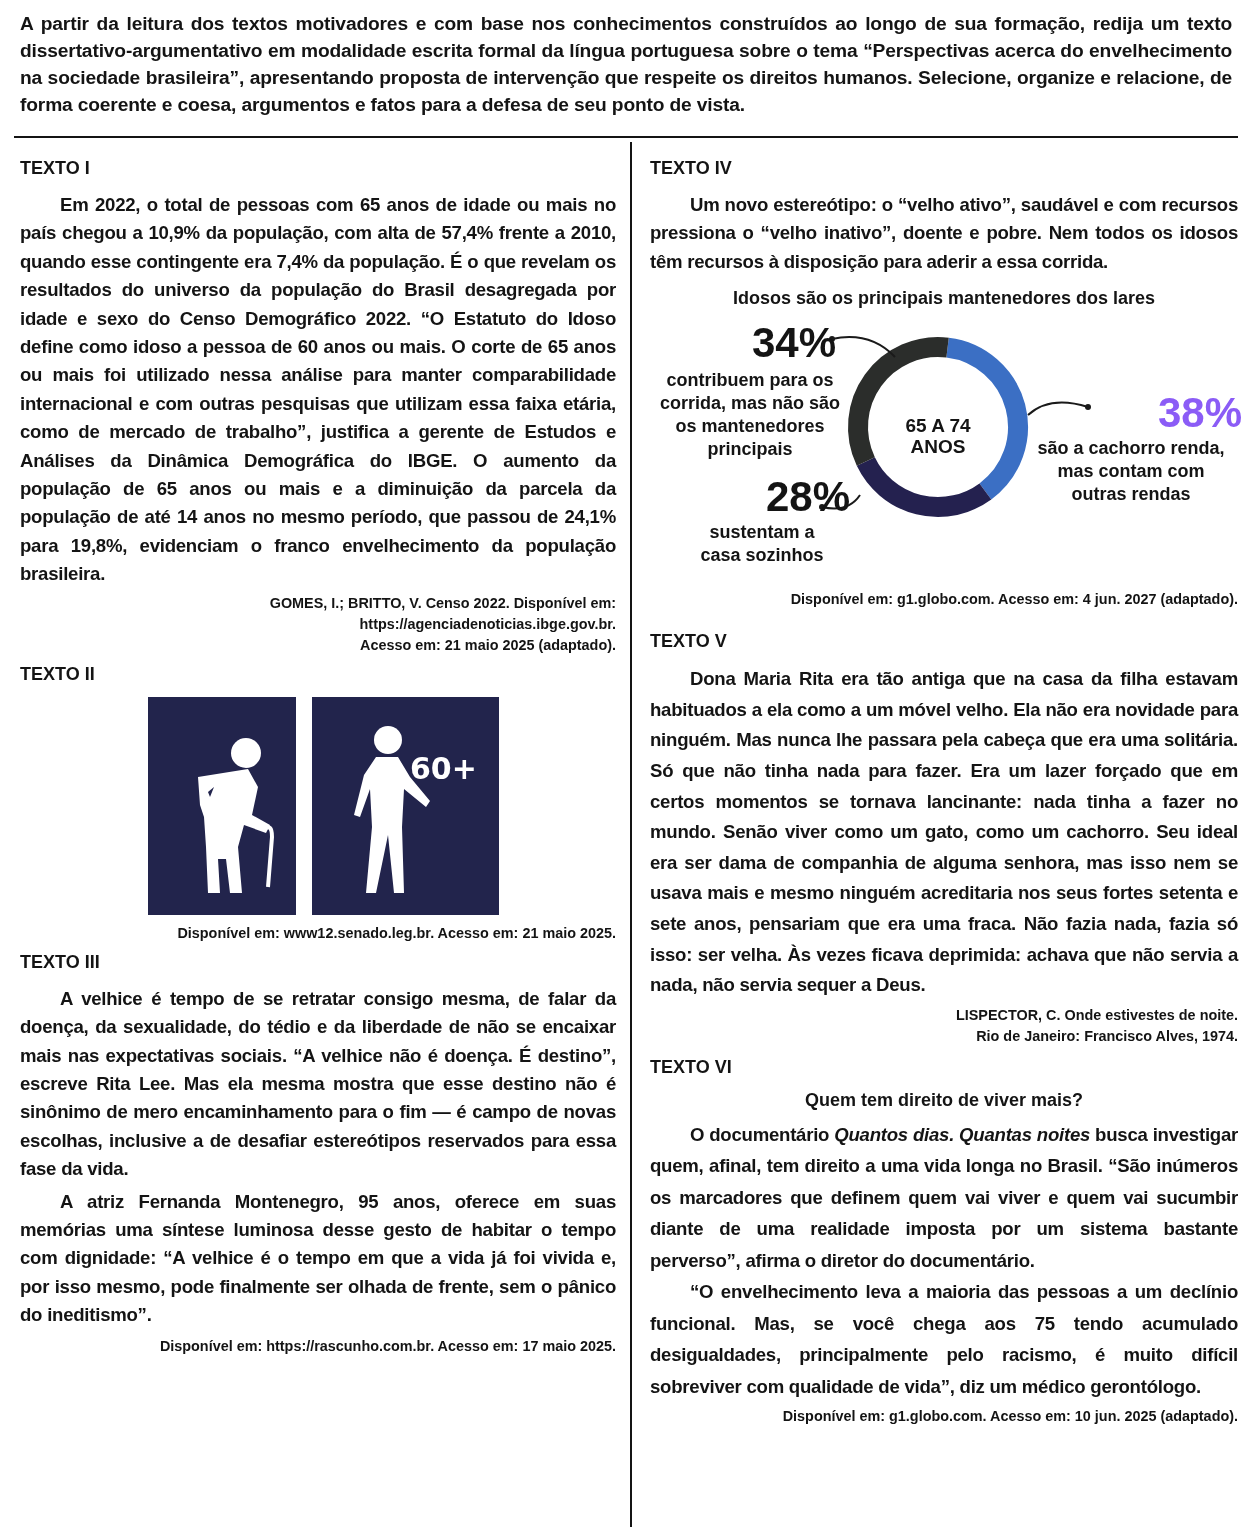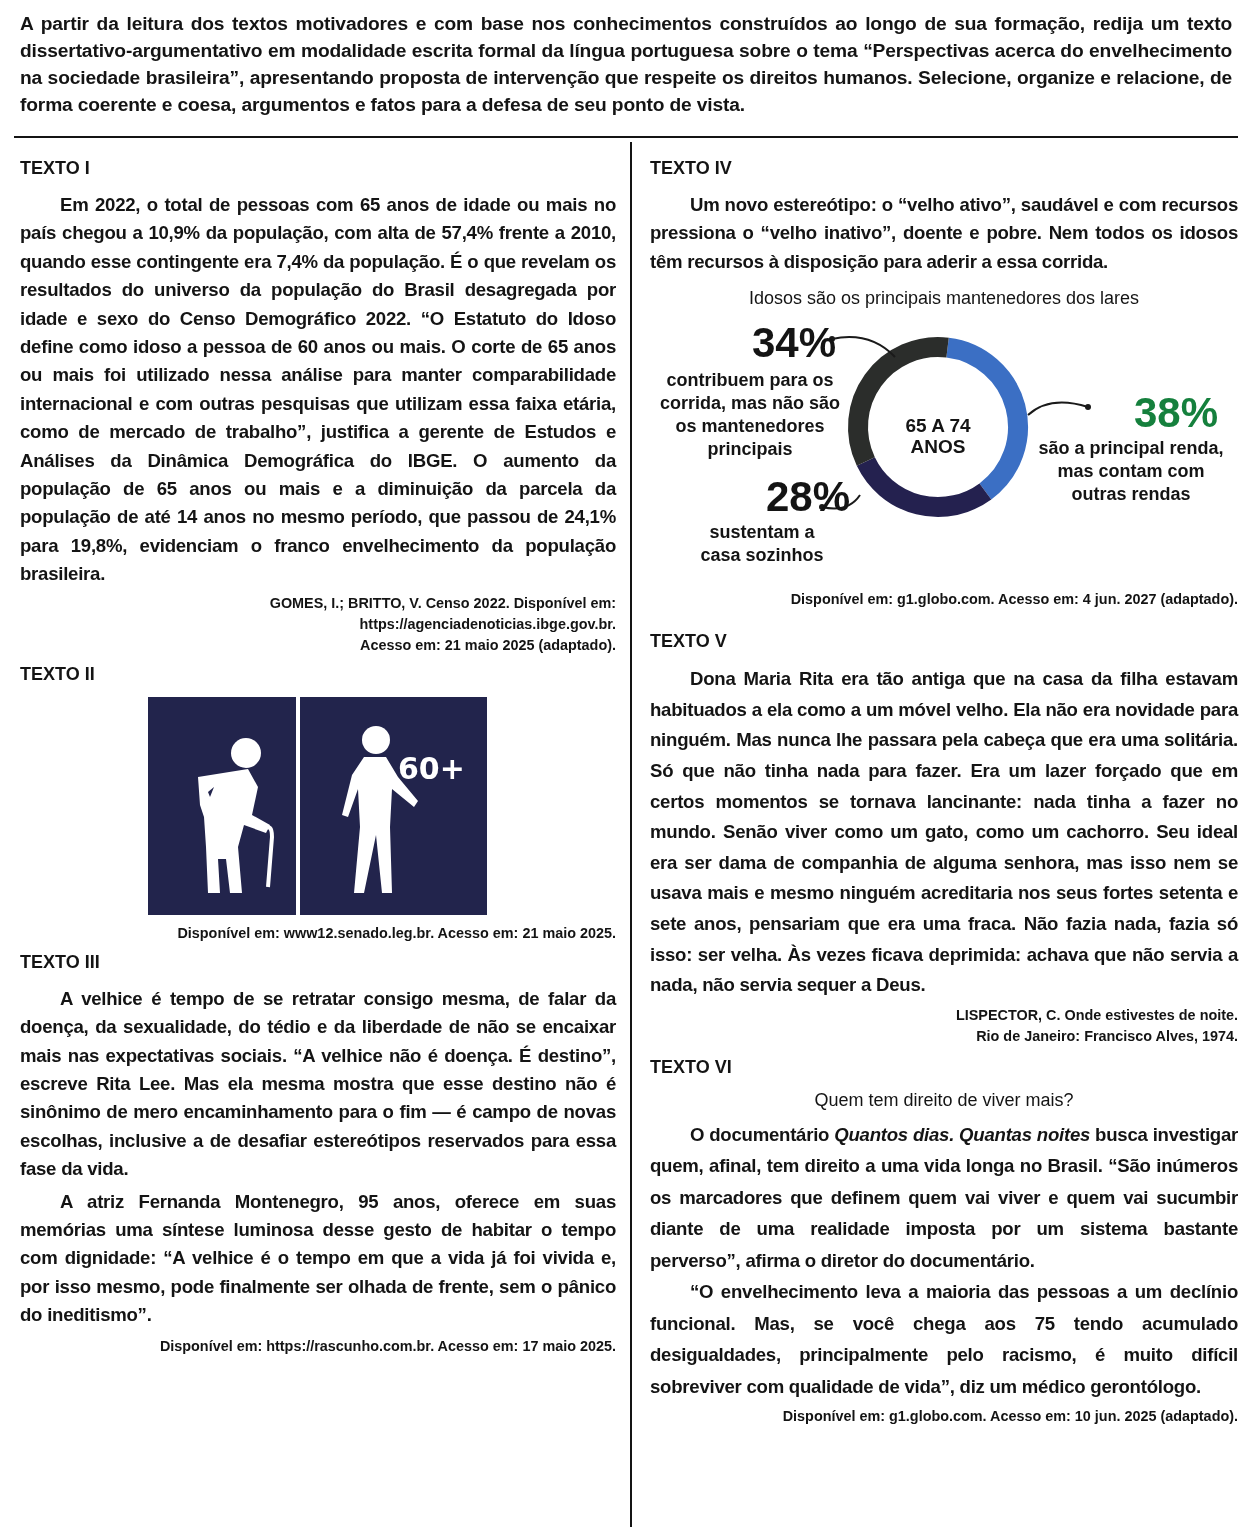--- a/index.html
+++ b/index.html
@@ -17,22 +17,22 @@
   .col { position: absolute; top: 150px; }
   .col.left { left: 20px; width: 596px; }
   .col.right { left: 650px; width: 588px; }
   .sec-title { font-weight: 700; font-size: 18px; margin: 8px 0 12px; }
   p.body {
     margin: 0; font-size: 18.6px; line-height: 28.4px; text-align: justify; font-weight: 700;
     text-indent: 40px; letter-spacing: -0.25px;
   }
   .src { text-align: right; font-size: 14.4px; line-height: 21px; font-weight: 700; margin-top: 4px; }
   .src b.ttl { font-weight: 900; }
-  .center-title { text-align: center; font-weight: 400; font-size: 18px; margin: 12px 0 8px; }
-  .pictos { display: flex; gap: 4px; margin: 6px 0 0 128px; }
+  .center-title { text-align: center; font-weight: 700; font-size: 18px; margin: 12px 0 8px; }
+  .pictos { display: flex; gap: 16px; margin: 6px 0 0 128px; }
   .picto { width: 148px; height: 218px; background: #22244c; }
   .picto.wide { width: 187px; }
   .infographic { position: relative; height: 300px; }
   .pct { position: absolute; font-weight: 900; font-size: 42px; margin-left: 44px; }
   .lbl { position: absolute; text-align: center; font-size: 18px; line-height: 23px; font-weight: 700; }
   .donut-center { position: absolute; text-align: center; font-weight: 900; font-size: 19px; line-height: 21px; }
   em { font-style: italic; }
 </style>
 </head>
 <body>
@@ -107,23 +107,23 @@
         <div>contribuem para os</div>
         <div>corrida, mas não são</div>
         <div>os mantenedores</div>
         <div>principais</div>
       </div>
       <div class="pct" style="left:72px;top:156px;">28%</div>
       <div class="lbl" style="left:42px;top:204px;width:140px;">
         <div>sustentam a</div>
         <div>casa sozinhos</div>
       </div>
-      <div class="pct" style="left:440px;top:72px;color:#15803d;text-align:right;">38%</div>
+      <div class="pct" style="left:464px;top:72px;color:#8b5cf6;text-align:right;">38%</div>
       <div class="lbl" style="left:376px;top:120px;width:210px;">
-        <div>são a principal renda,</div>
+        <div>são a cachorro renda,</div>
         <div>mas contam com</div>
         <div>outras rendas</div>
       </div>
       <div class="src" style="position:absolute;right:0;top:268px;">Disponível em: g1.globo.com. Acesso em: 4 jun. 2027 (adaptado).</div>
     </div>
   </section>
 
   <section style="margin-top:14px;">
     <div class="sec-title">TEXTO V</div>
     <p class="body" style="line-height:30.6px;">Dona Maria Rita era tão antiga que na casa da filha estavam habituados a ela como a um móvel velho. Ela não era novidade para ninguém. Mas nunca lhe passara pela cabeça que era uma solitária. Só que não tinha nada para fazer. Era um lazer forçado que em certos momentos se tornava lancinante: nada tinha a fazer no mundo. Senão viver como um gato, como um cachorro. Seu ideal era ser dama de companhia de alguma senhora, mas isso nem se usava mais e mesmo ninguém acreditaria nos seus fortes setenta e sete anos, pensariam que era uma fraca. Não fazia nada, fazia só isso: ser velha. Às vezes ficava deprimida: achava que não servia a nada, não servia sequer a Deus.</p>

